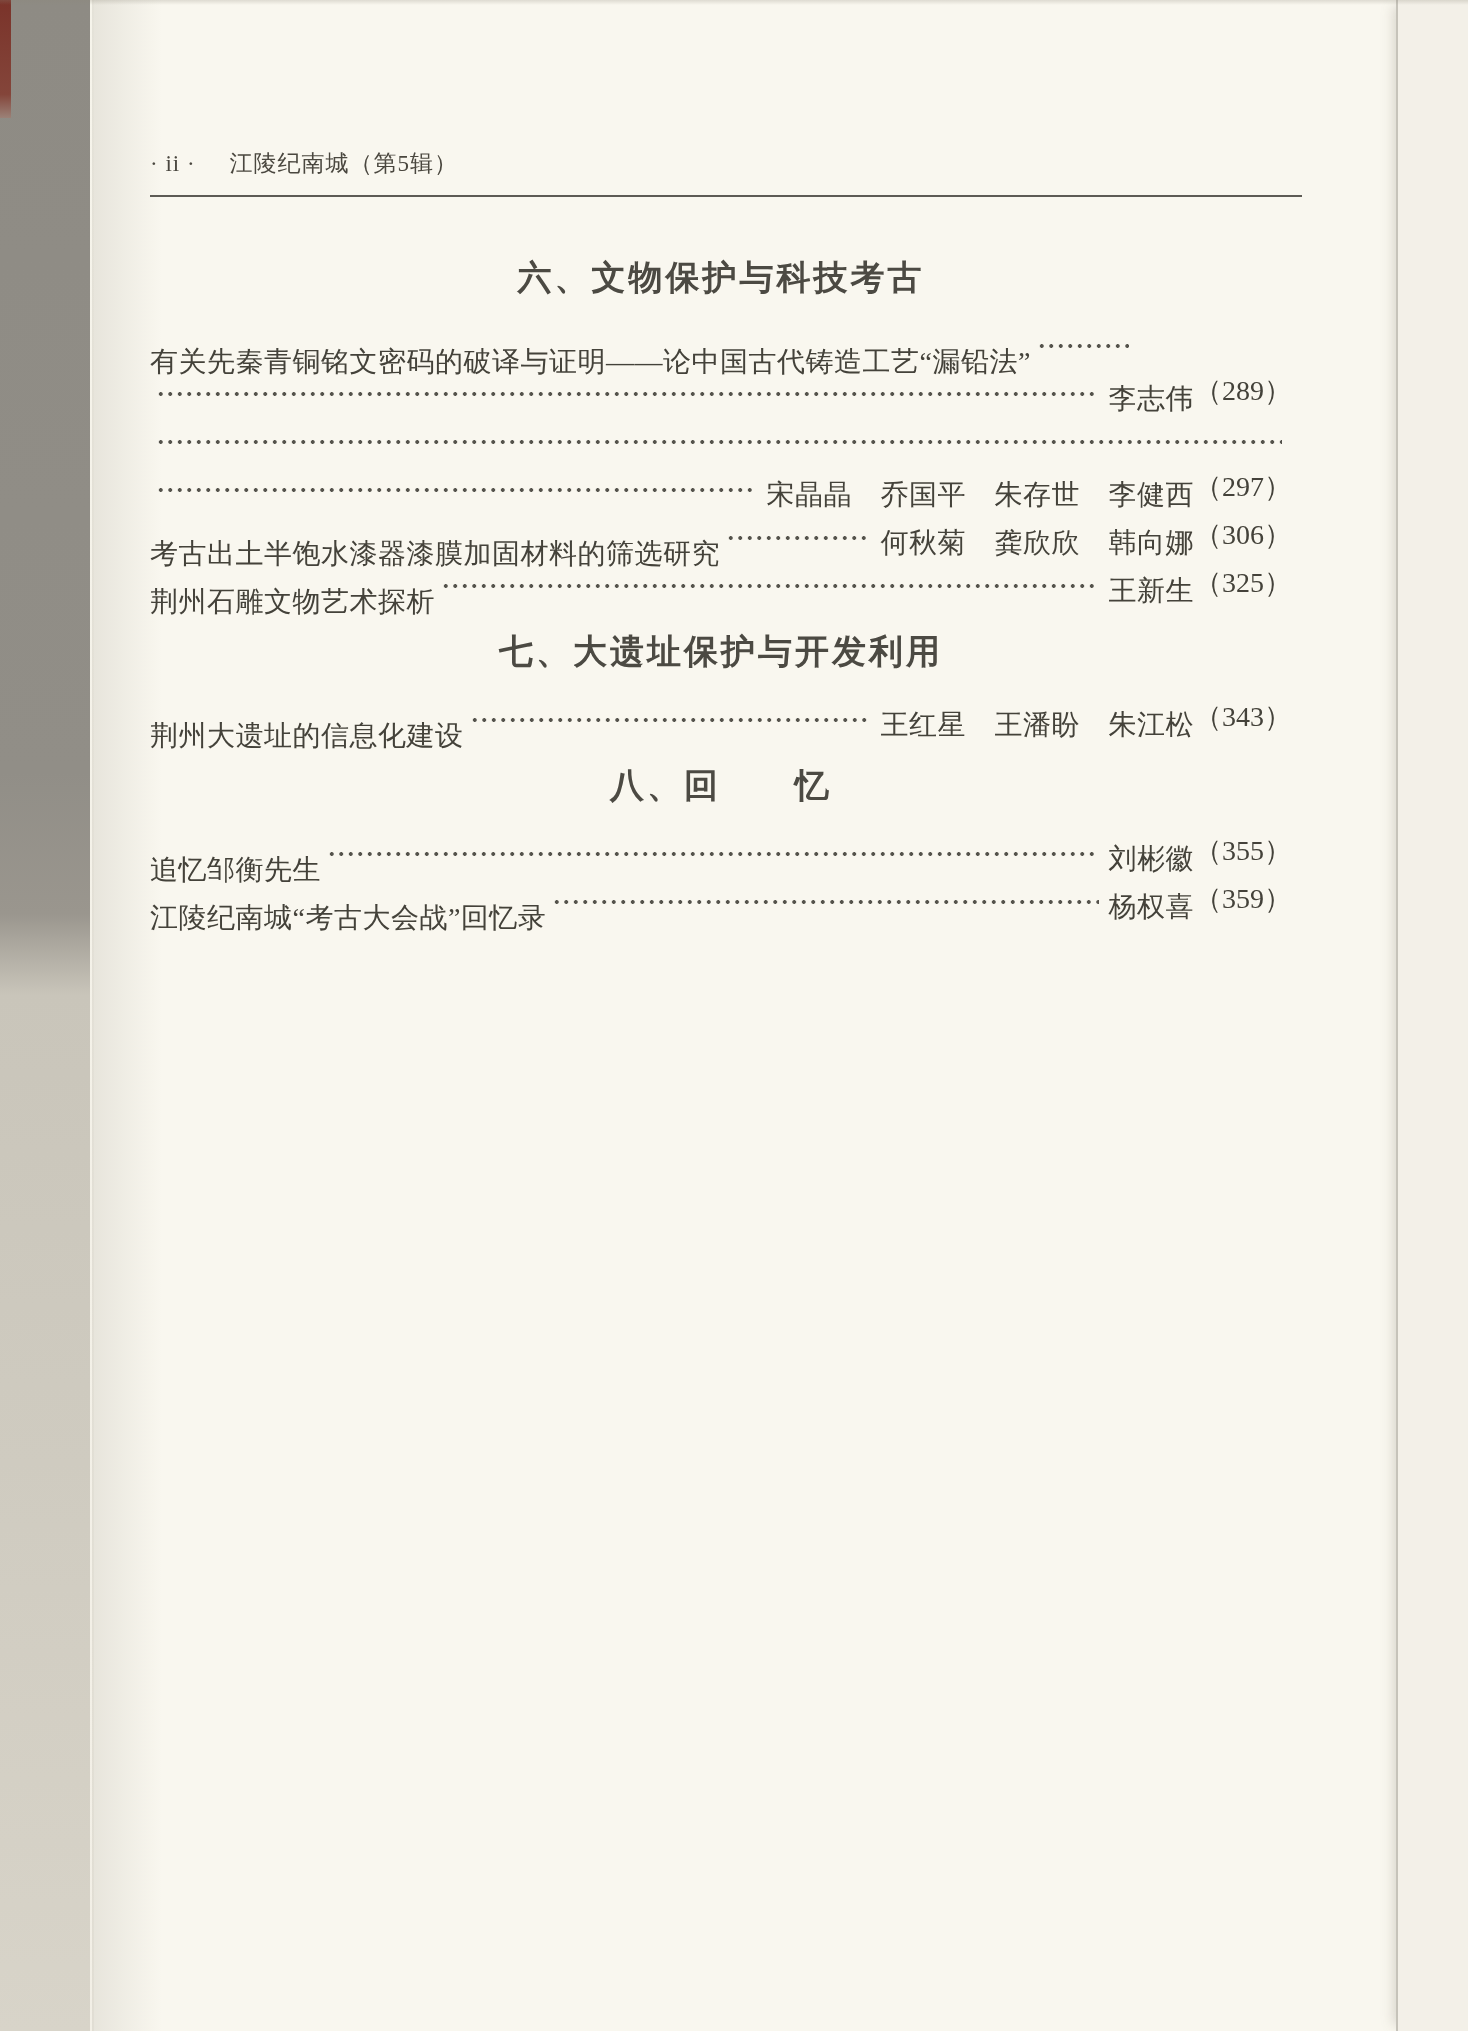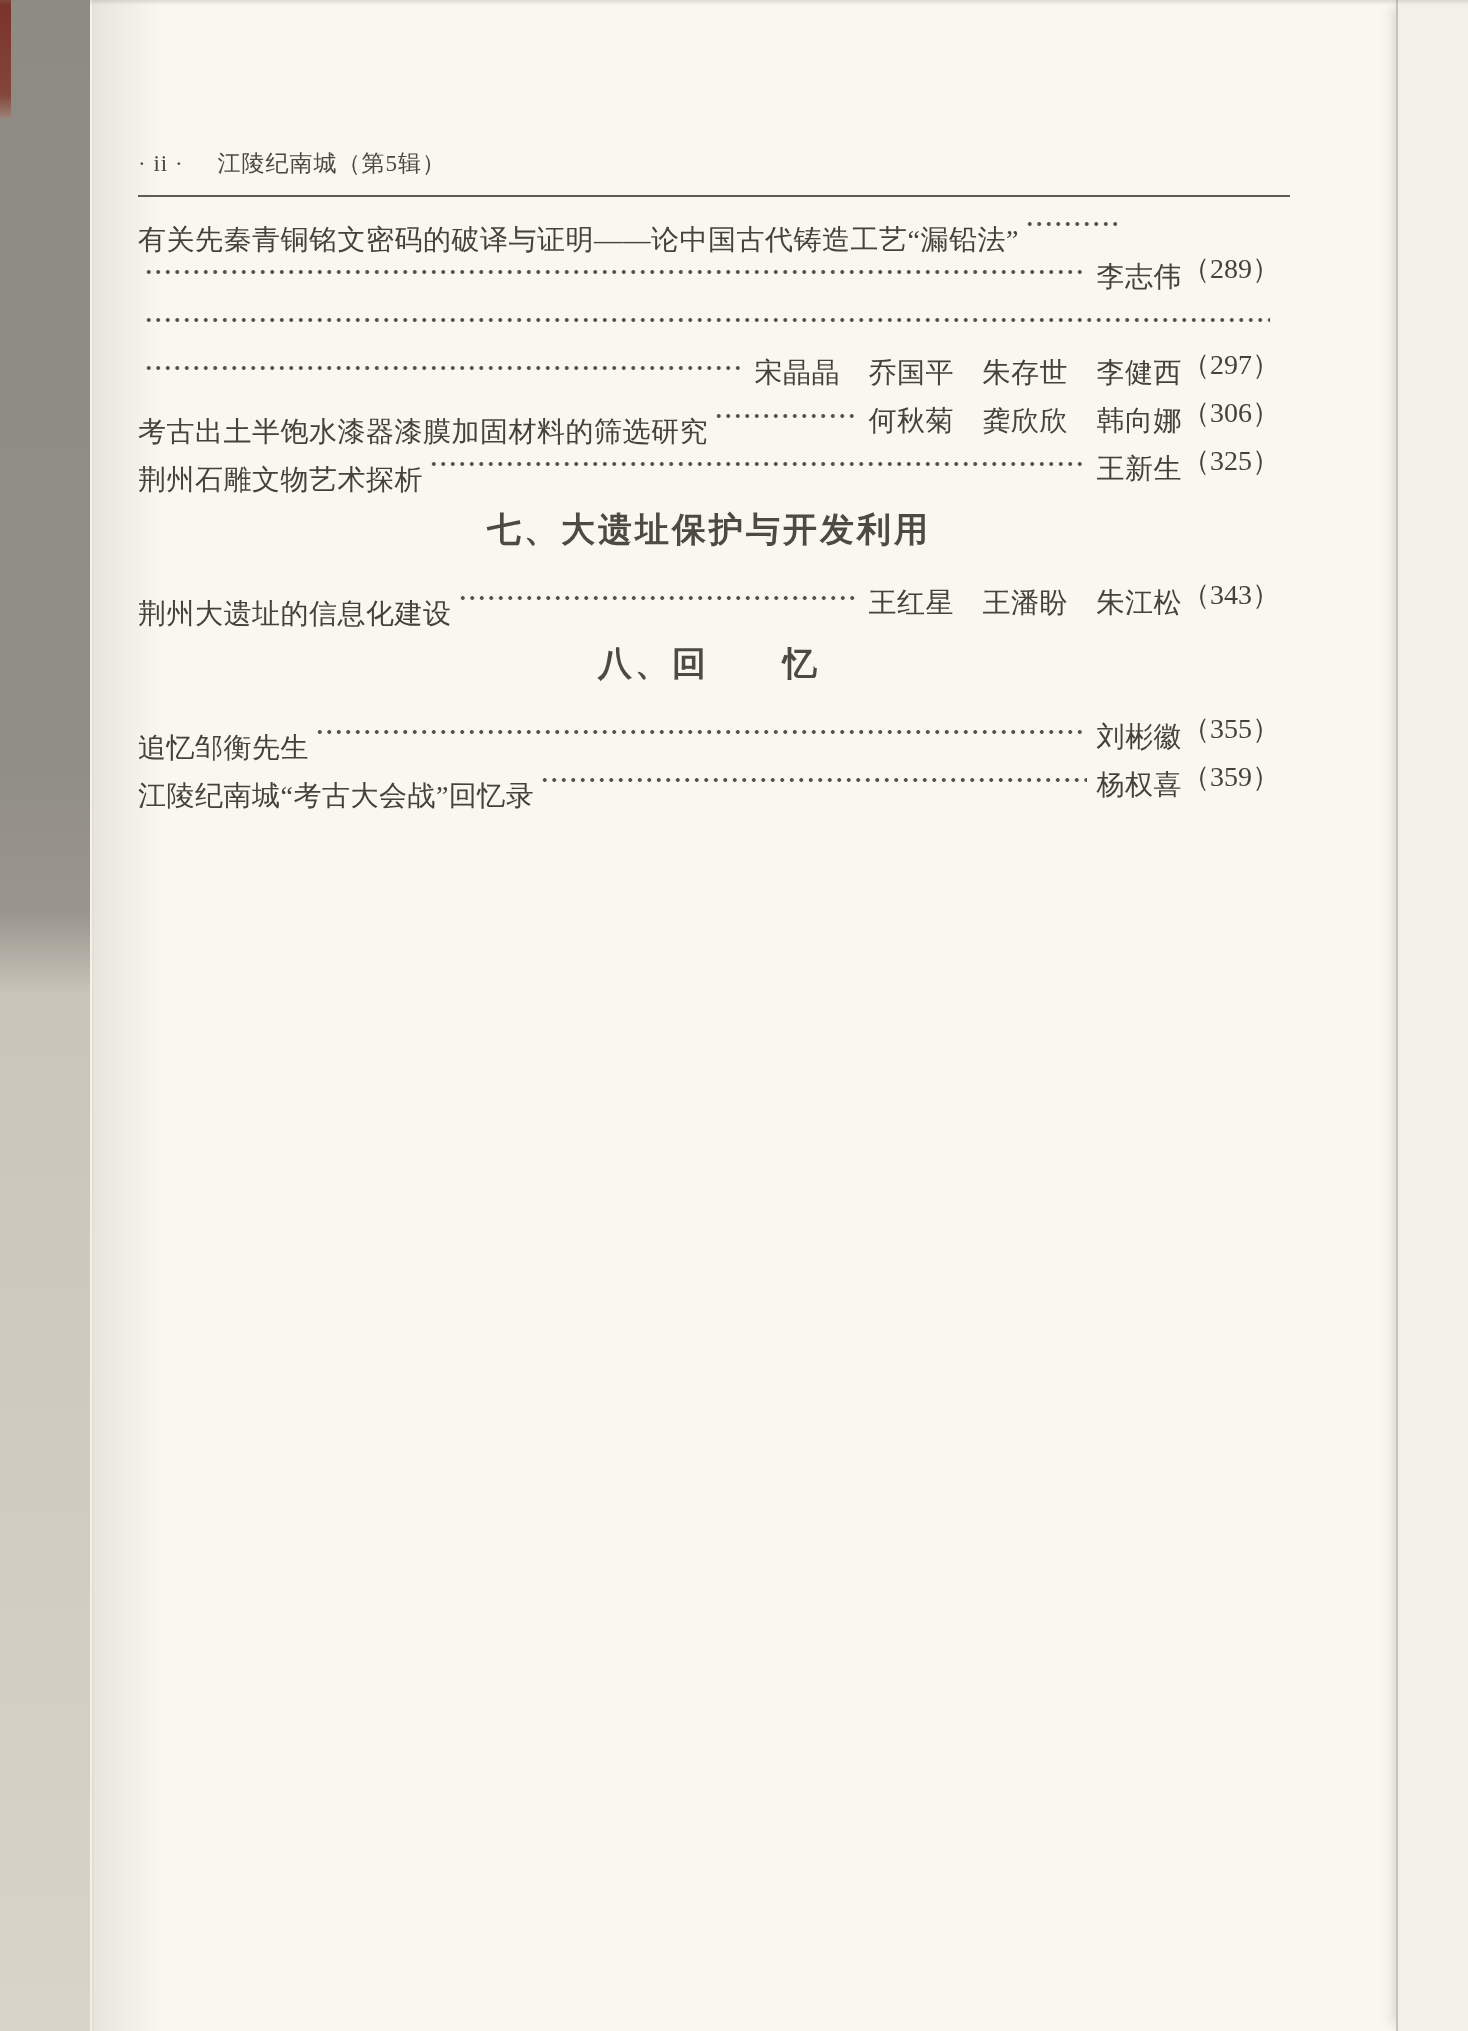--- a/index.html
+++ b/index.html
@@ -32,21 +32,21 @@
     background:#f3f0e8;
     border-left:2px solid #c6c3ba;
     box-shadow:-8px 0 12px -6px rgba(110,105,92,0.25);
   }
   .top-edge{
     position:absolute;left:0;top:0;width:1468px;height:5px;
     background:linear-gradient(180deg,rgba(140,135,120,0.25),rgba(140,135,120,0));
   }
   
   .content{
-    position:absolute;left:138px;top:148px;width:1142px;
+    position:absolute;left:150px;top:148px;width:1142px;
     color:#45433b;
   }
   .running-head{
     display:flex;align-items:baseline;height:35px;
     font-size:23px;color:#4a473f;letter-spacing:1px;
   }
   .running-head .folio{margin-right:34px;}
   .head-rule{margin-top:12px;border-bottom:2px solid #5d5b55;width:1152px;}
   .section-heading{
     font-family:"Liberation Sans","DejaVu Sans",sans-serif;
@@ -80,20 +80,21 @@
   <div class="right-edge"></div>
   <div class="top-edge"></div>
 
   <div class="content">
     <div class="running-head">
       <span class="folio">· ii ·</span>
       <span class="book-title">江陵纪南城（第5辑）</span>
     </div>
     <div class="head-rule"></div>
     <div id="toc">
+        <div class="section-heading first">六、文物保护与科技考古</div>
         <div class="toc-row">
           <span class="entry-title">有关先秦青铜铭文密码的破译与证明——论中国古代铸造工艺“漏铅法”</span>
           <span class="leader short"></span>
         </div>
         <div class="toc-row">
           <span class="leader"></span>
           <span class="entry-authors">李志伟</span>
           <span class="entry-page">（289）</span>
         </div>
         <div class="toc-row">

